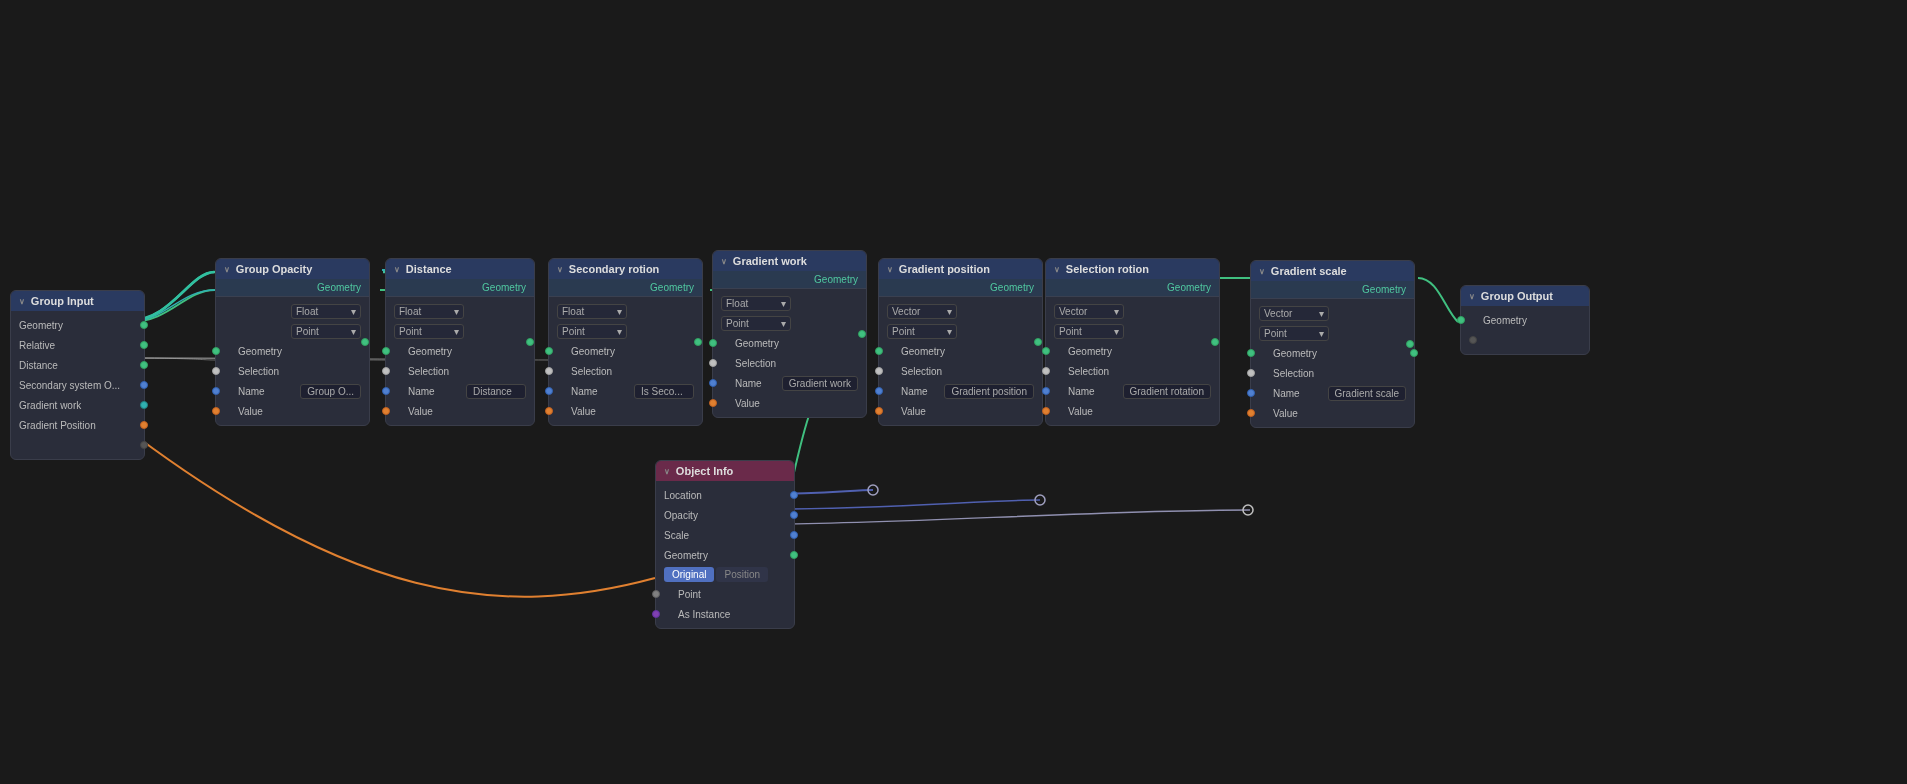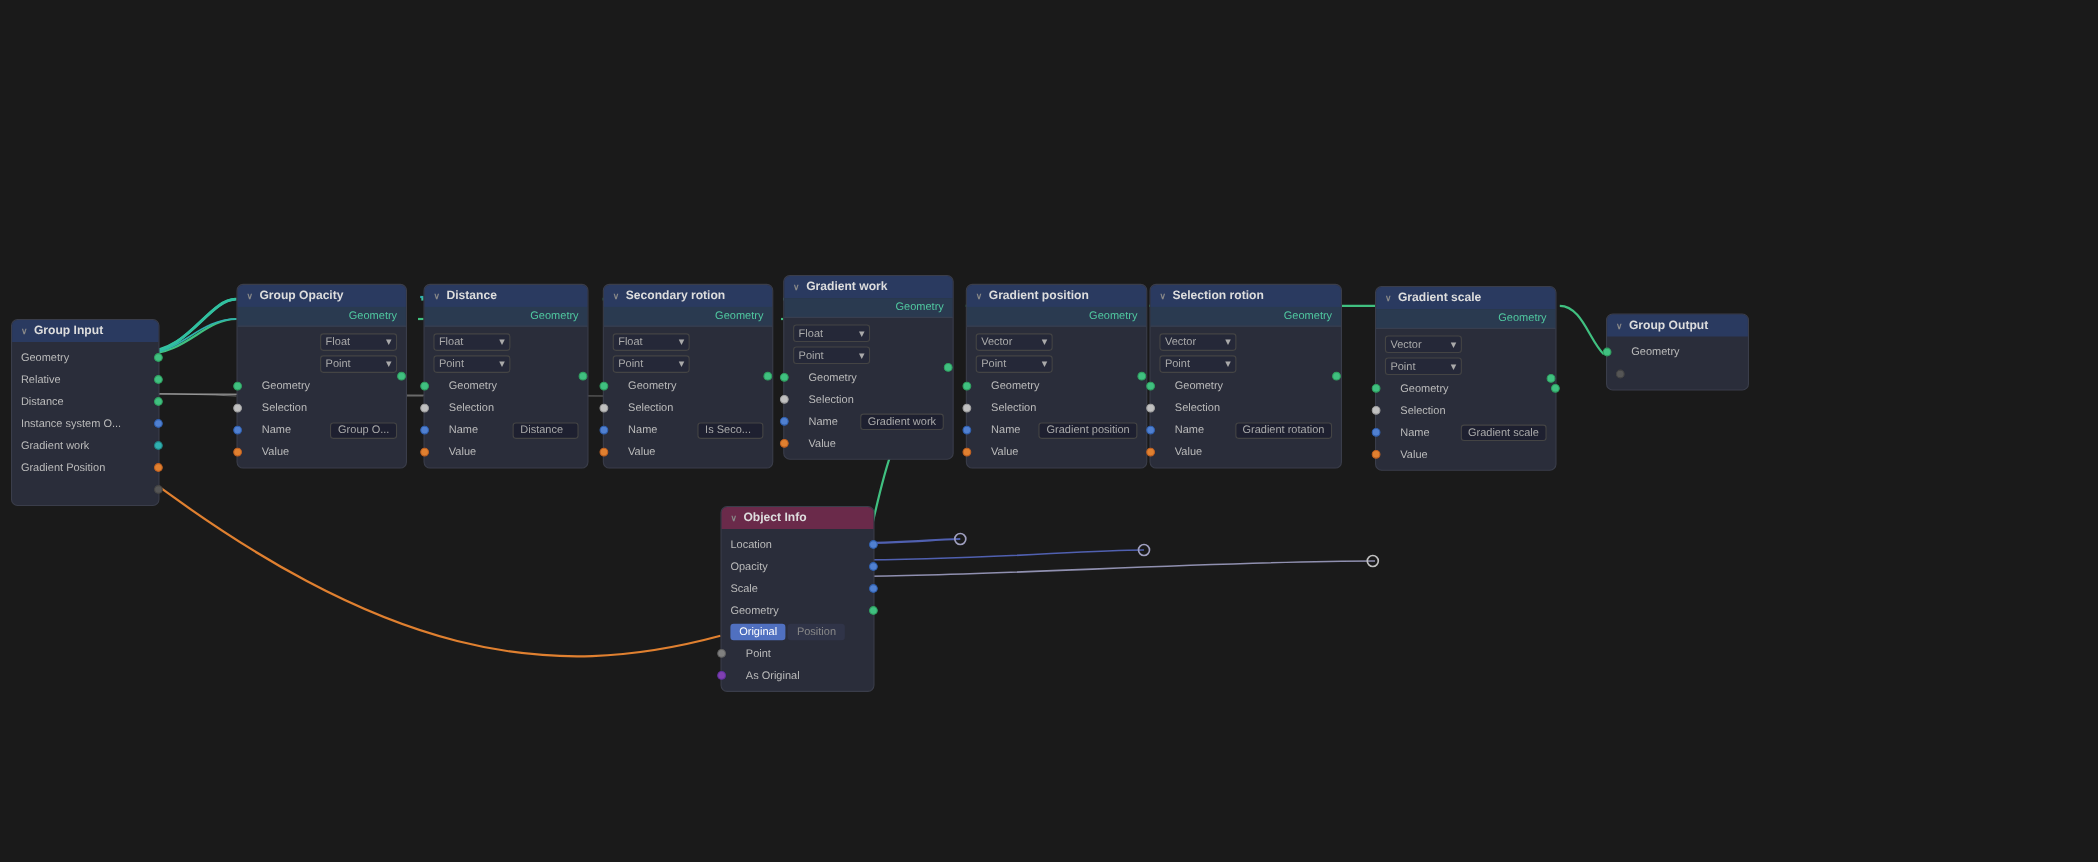--- a/index.html
+++ b/index.html
@@ -212,21 +212,21 @@
       </div>
       <div class="node-row">
         <span class="label">Relative</span>
         <span class="socket socket-right socket-green"></span>
       </div>
       <div class="node-row">
         <span class="label">Distance</span>
         <span class="socket socket-right socket-green"></span>
       </div>
       <div class="node-row">
-        <span class="label">Instance system O...</span>
+        <span class="label">Secondary system O...</span>
         <span class="socket socket-right socket-blue"></span>
       </div>
       <div class="node-row">
         <span class="label">Gradient work</span>
         <span class="socket socket-right socket-teal"></span>
       </div>
       <div class="node-row">
         <span class="label">Gradient Position</span>
         <span class="socket socket-right socket-orange"></span>
       </div>
@@ -526,18 +526,18 @@
       <div class="btn-group">
         <button class="btn-tab active">Original</button>
         <button class="btn-tab inactive">Position</button>
       </div>
       <div class="node-row" style="padding-left:12px;">
         <span class="socket socket-left socket-gray"></span>
         <span class="label" style="padding-left:10px;">Point</span>
       </div>
       <div class="node-row" style="padding-left:12px;">
         <span class="socket socket-left" style="left:-4px;top:50%;transform:translateY(-50%);width:8px;height:8px;border-radius:50%;background:#8040b0;border:1px solid #6030a0;position:absolute;"></span>
-        <span class="label" style="padding-left:10px;">As Original</span>
+        <span class="label" style="padding-left:10px;">As Instance</span>
       </div>
     </div>
   </div>
 
 </div>
 
 </body></html>

